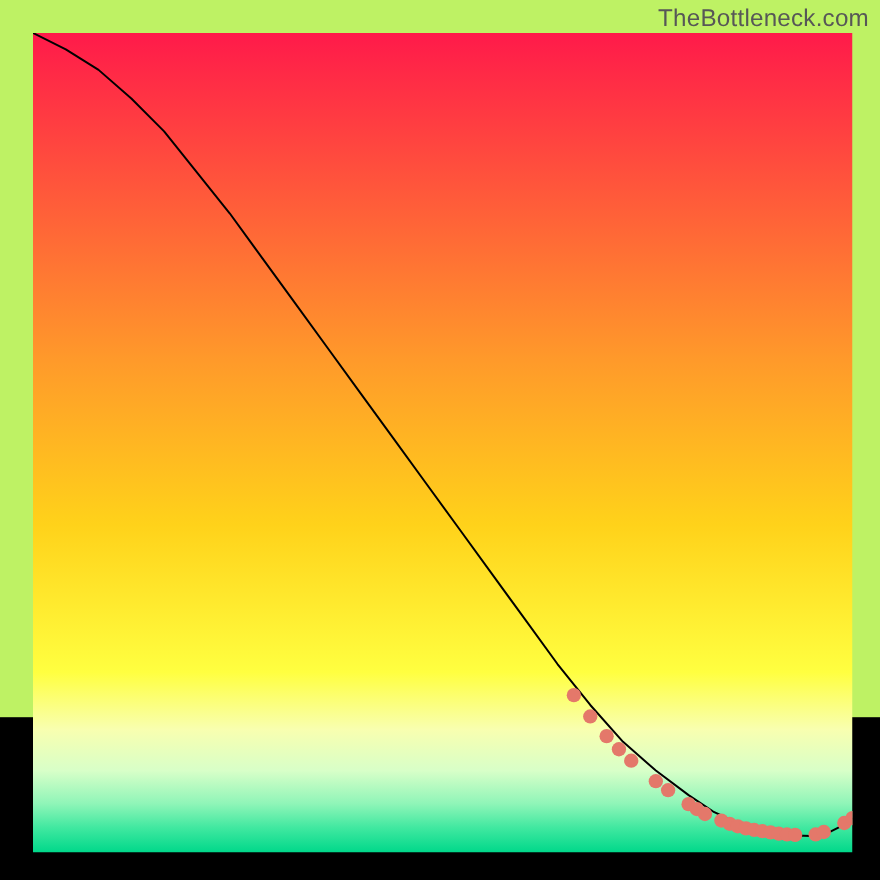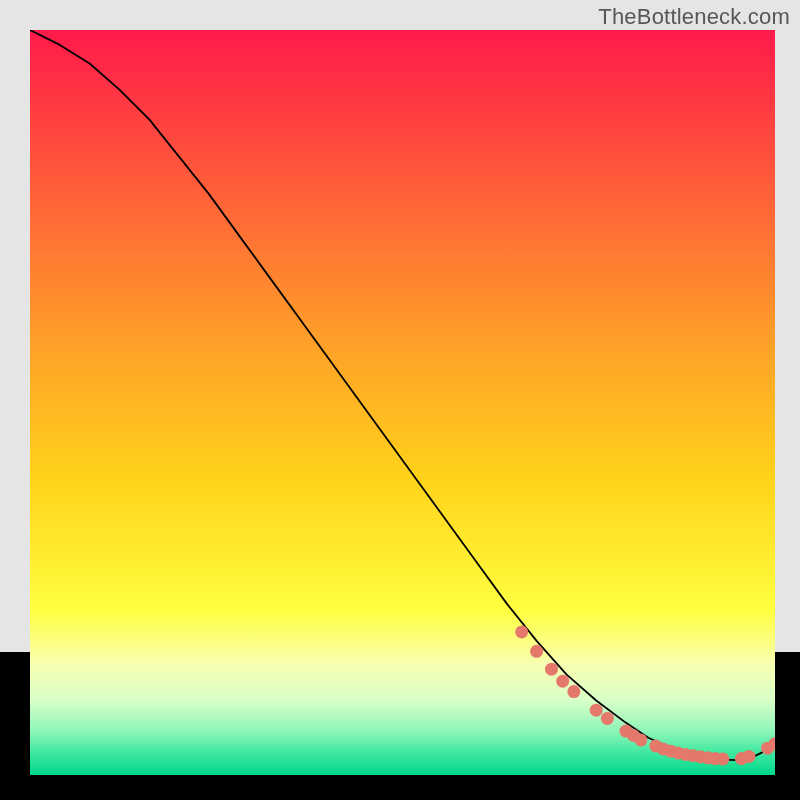--- a/index.html
+++ b/index.html
@@ -1,20 +1,20 @@
 <!DOCTYPE html>
 <html><head>
 <meta charset="utf-8">
 <style>
   * { margin: 0; padding: 0; box-sizing: border-box; }
   html, body { width: 800px; height: 800px; background: #000; overflow: hidden; }
   .outer {
     width: 800px;
     height: 652px;
-    background: #e5e5e5;
+    background: #bef264;
     position: relative;
   }
   .watermark {
     position: absolute;
     top: 4px;
     right: 10px;
     font-family: Arial, sans-serif;
     font-size: 22px;
     color: #575757;
     font-weight: 500;

